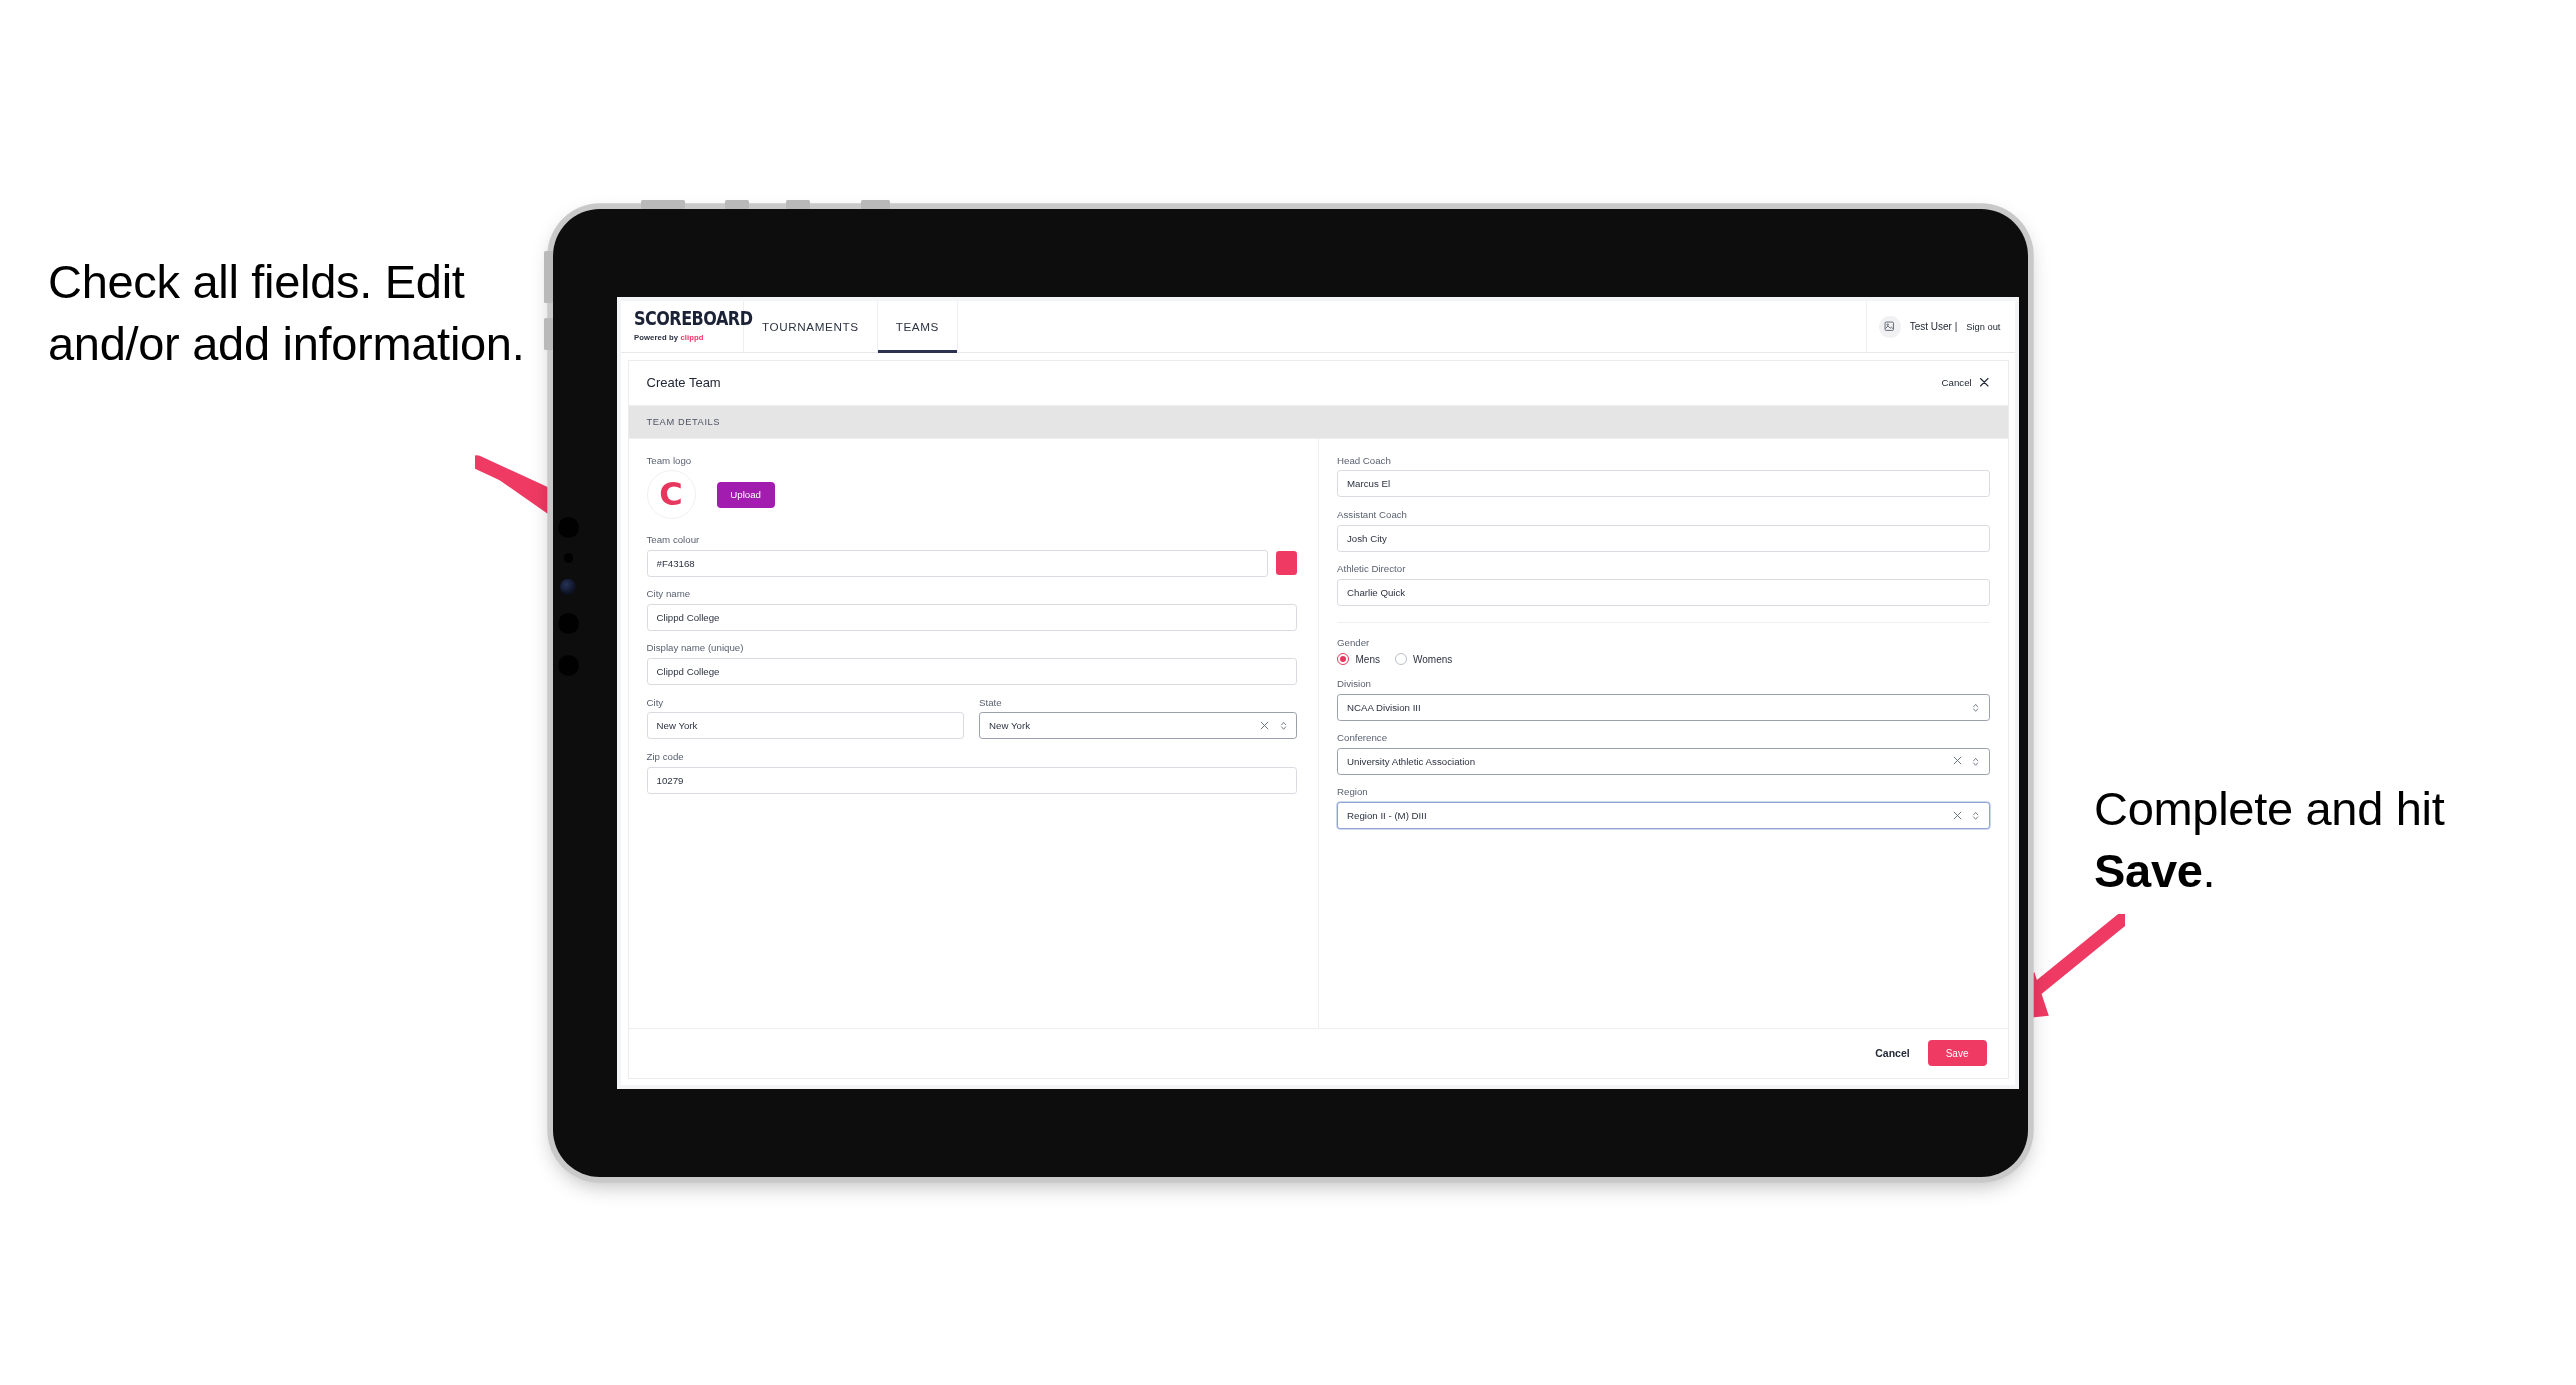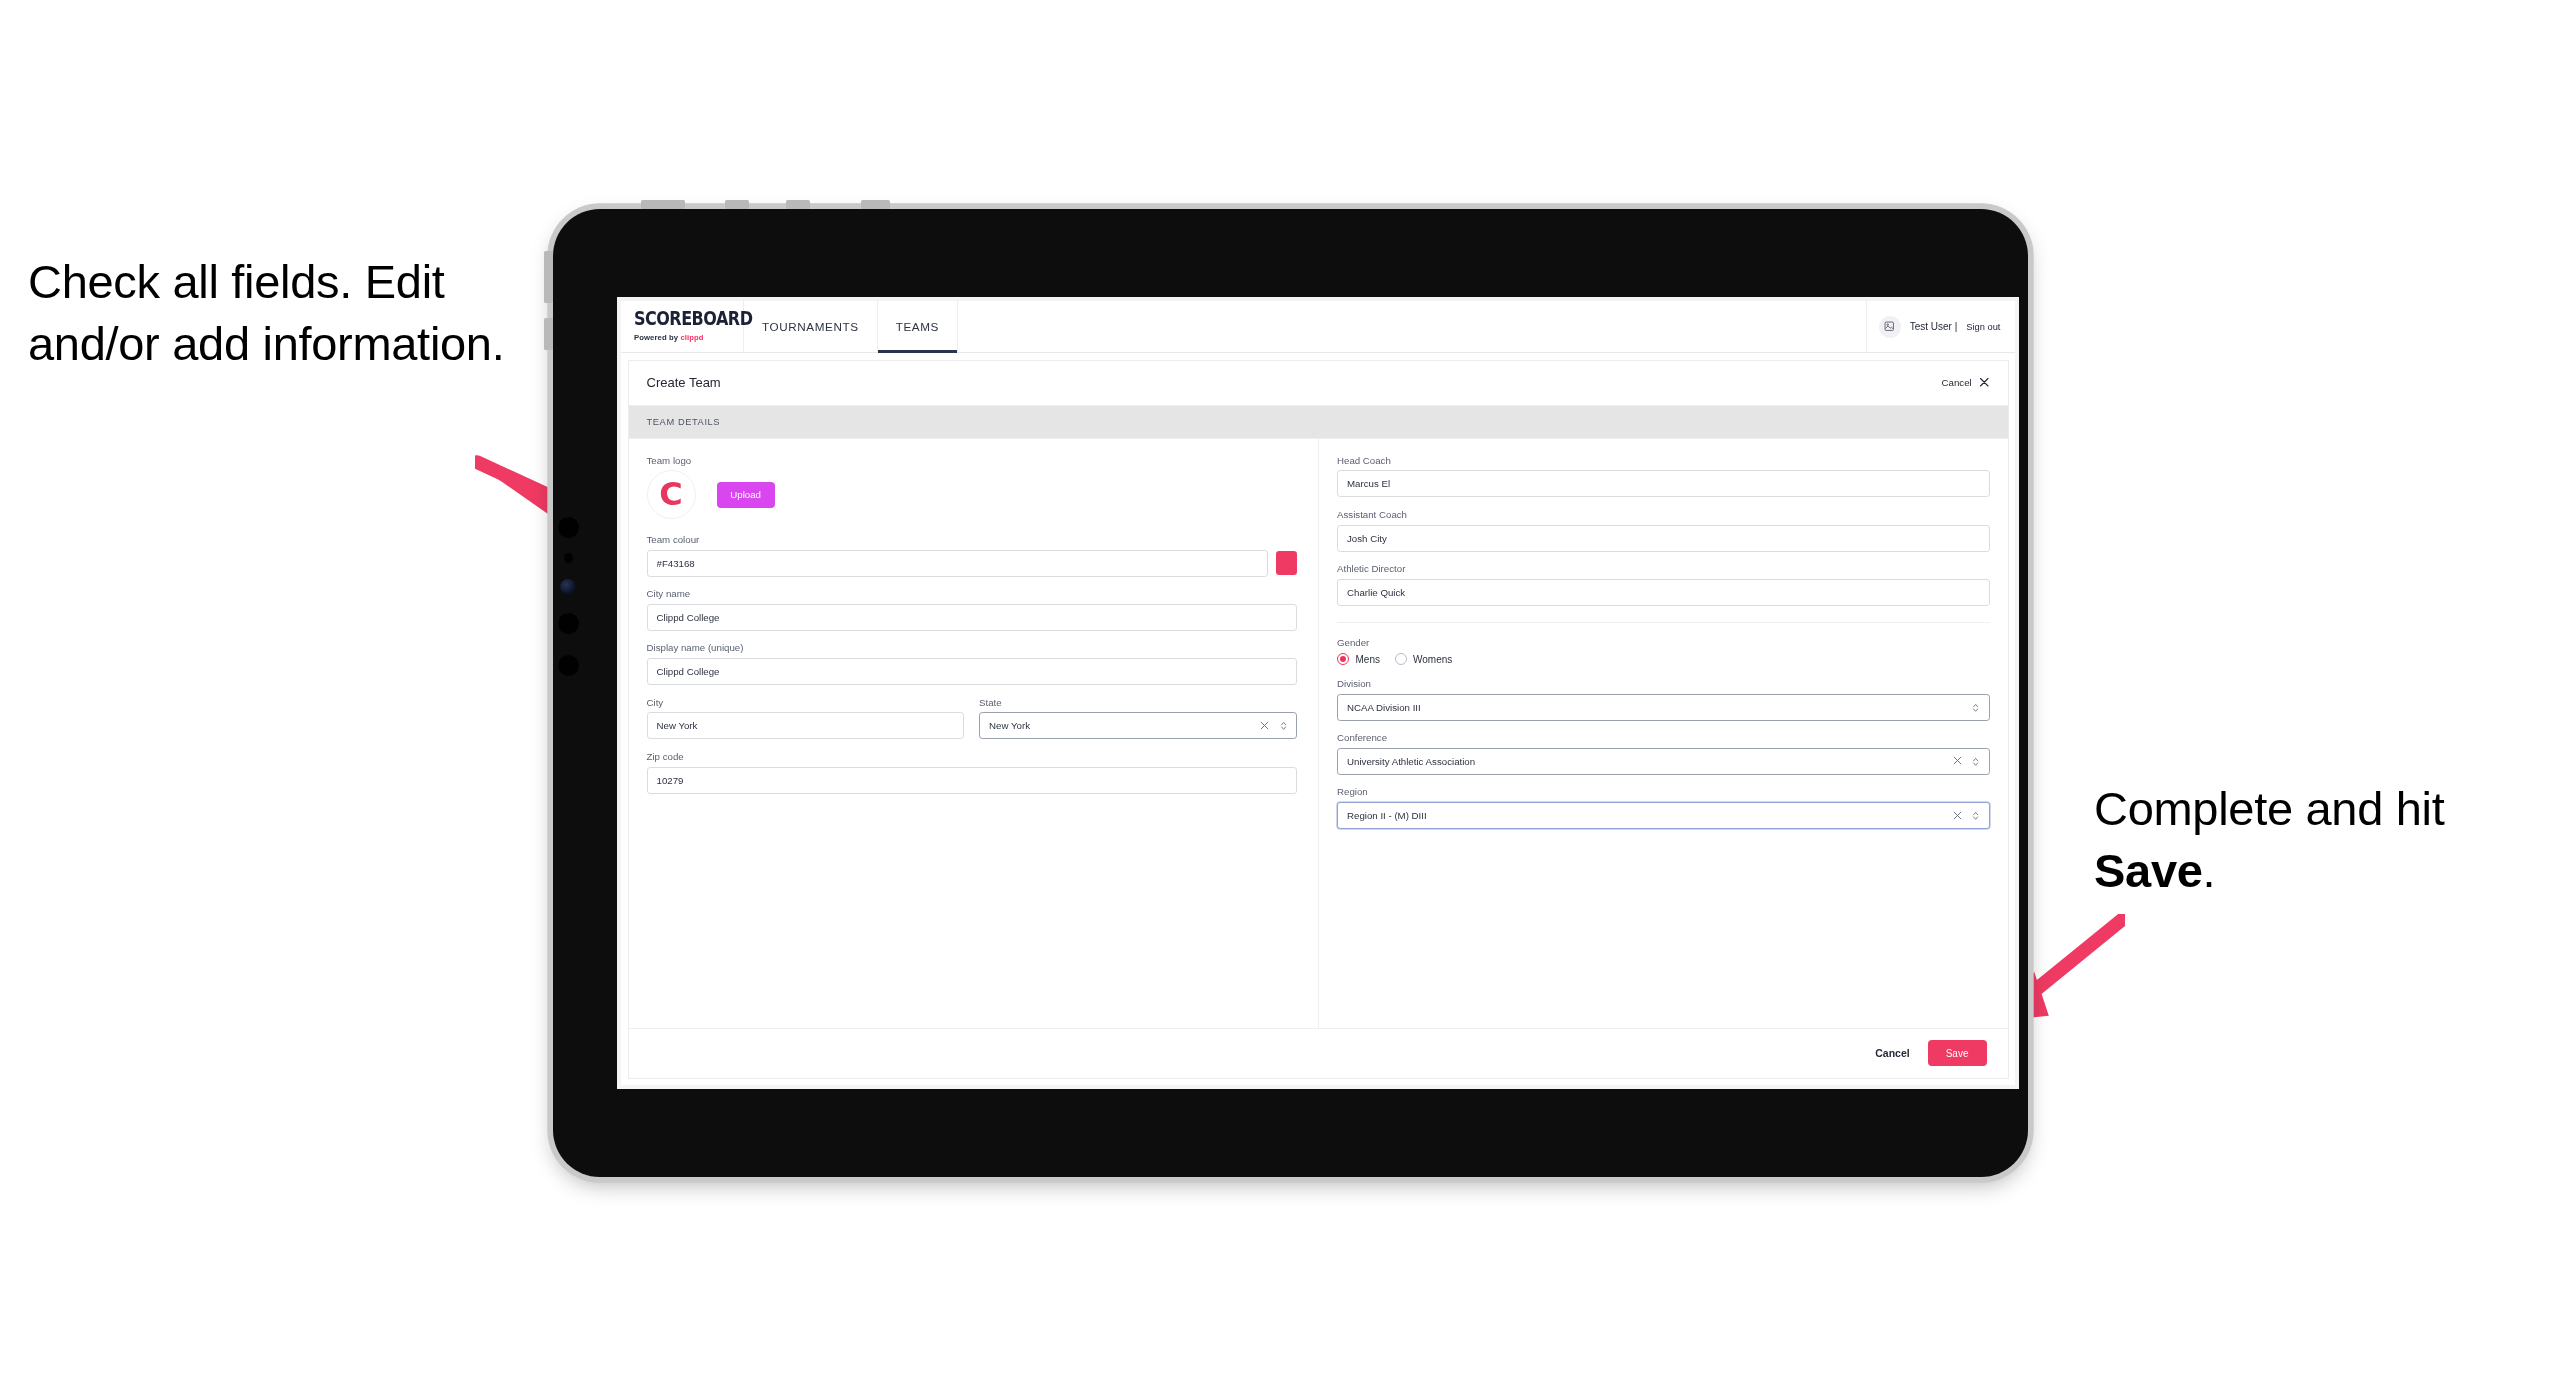--- a/index.html
+++ b/index.html
@@ -14,21 +14,21 @@
   
   .annot {
     position: absolute;
     color: #000;
     font-size: 47px;
     line-height: 1.32;
     letter-spacing: -0.3px;
     font-weight: 400;
   }
   .annot b { font-weight: 700; }
-  #annot-left  { left: 28px;  top: 251px;  width: 502px; }
+  #annot-left  { left: 48px;  top: 251px;  width: 502px; }
   #annot-right { left: 2094px; top: 778px; width: 438px; }
 
   .arrow { position: absolute; }
 
   
   #tablet {
     position: absolute; left: 553px; top: 209px;
     width: 1475px; height: 968px;
     background: #0d0d0d;
     border-radius: 47px;
@@ -288,21 +288,21 @@
 
         <div id="cols">
 
           <div id="col-left">
 
             <label class="lbl">Team logo</label>
             <div id="logo-row">
               <div id="logo-circle">
                 <span id="logo-c">C</span>
               </div>
-              <div id="upload-btn" style="background: #d946ef;">Upload</div>
+              <div id="upload-btn" style="background: #a21caf;">Upload</div>
             </div>
 
             <label class="lbl">Team colour</label>
             <div id="colour-row">
               <div class="fld">
                 <span class="val">#F43168</span>
               </div>
               <div id="swatch" style="background: rgb(239, 58, 99);"></div>
             </div>
 

